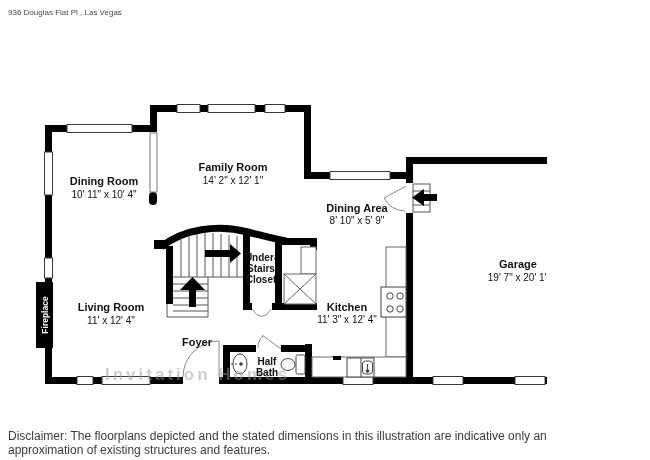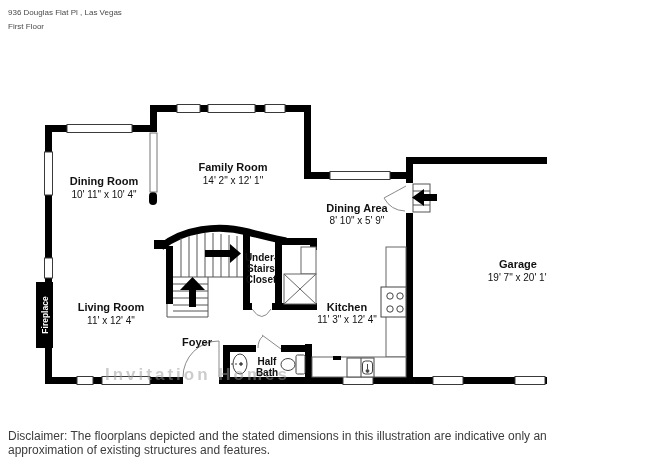--- a/index.html
+++ b/index.html
@@ -47,21 +47,20 @@
   .fp-text { font-size: 8.5px; font-weight: bold; fill: #ffffff; }
   .watermark-text { font-size: 17px; font-weight: bold; fill: #9a9a9a; opacity: 0.5; letter-spacing: 3px; }
 </style>
 </head>
 <body>
 
 <div class="page">
 
   <div class="header">
     <div>936 Douglas Flat Pl , Las Vegas</div>
-    <div>First Floor</div>
   </div>
 
   <div class="plan-wrap">
   <svg width="650" height="460" viewBox="0 0 650 460">
 
     <g fill="#000000">
       <rect x="45" y="125" width="7" height="259"></rect>
       <rect x="45" y="125" width="112" height="7"></rect>
       <rect x="150" y="105" width="7" height="27"></rect>
       <rect x="150" y="105" width="161" height="7"></rect>

